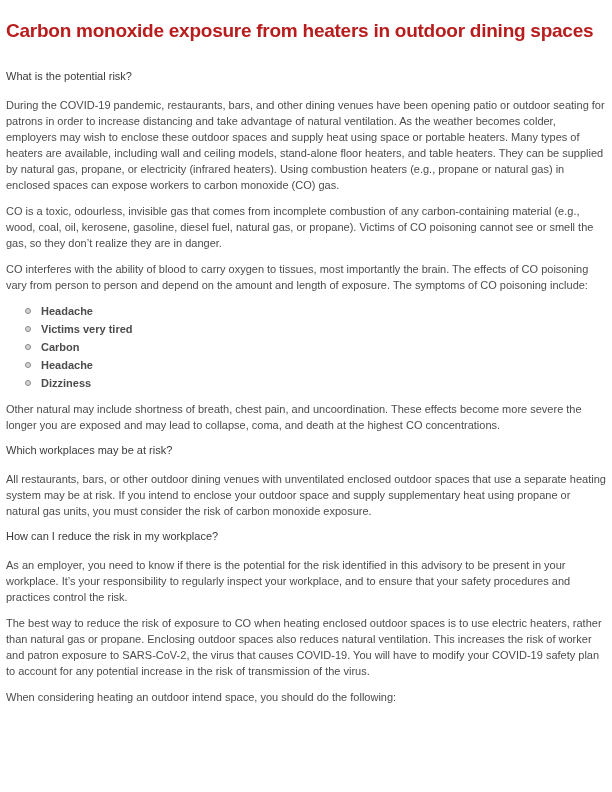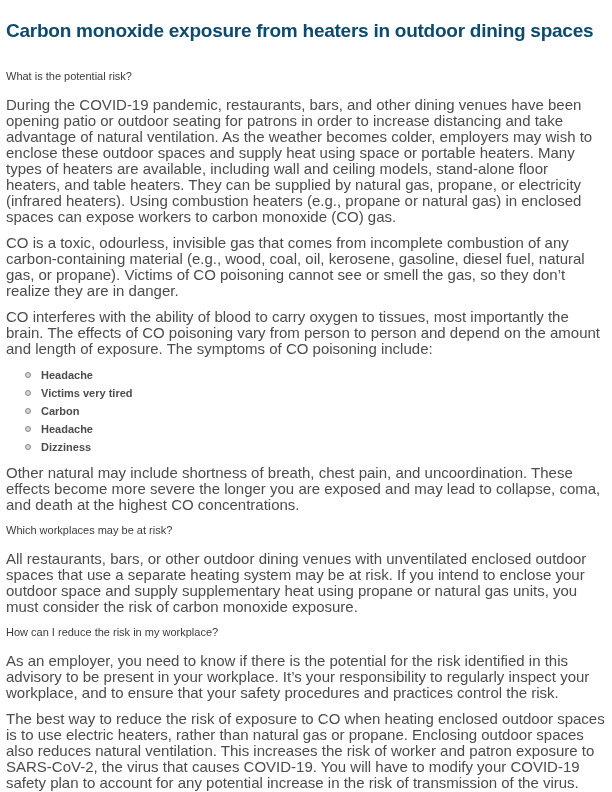--- a/index.html
+++ b/index.html
@@ -18,33 +18,33 @@
     width: 612px;
     height: 792px;
     padding: 18px 6px 0 6px;
     background: #ffffff;
   }
   h1.doc-title {
     font-size: 19px;
     line-height: 26px;
     font-weight: bold;
     letter-spacing: -0.25px;
-    color: #0c4a6e;
+    color: #b91c1c;
     margin: 0 0 25px 0;
     max-width: 600px;
   }
   h2.section-heading {
     font-size: 11px;
     line-height: 15px;
     font-weight: normal;
     color: #3b3b3d;
     margin: 0 0 13px 0;
   }
   p.body-text {
-    font-size: 15px;
+    font-size: 11px;
     line-height: 16px;
     color: #4c4c4e;
     margin: 0 0 10px 0;
     max-width: 600px;
   }
   ul.doc-list {
     list-style: none;
     margin: 10px 0 10px 0;
     padding: 0;
   }

